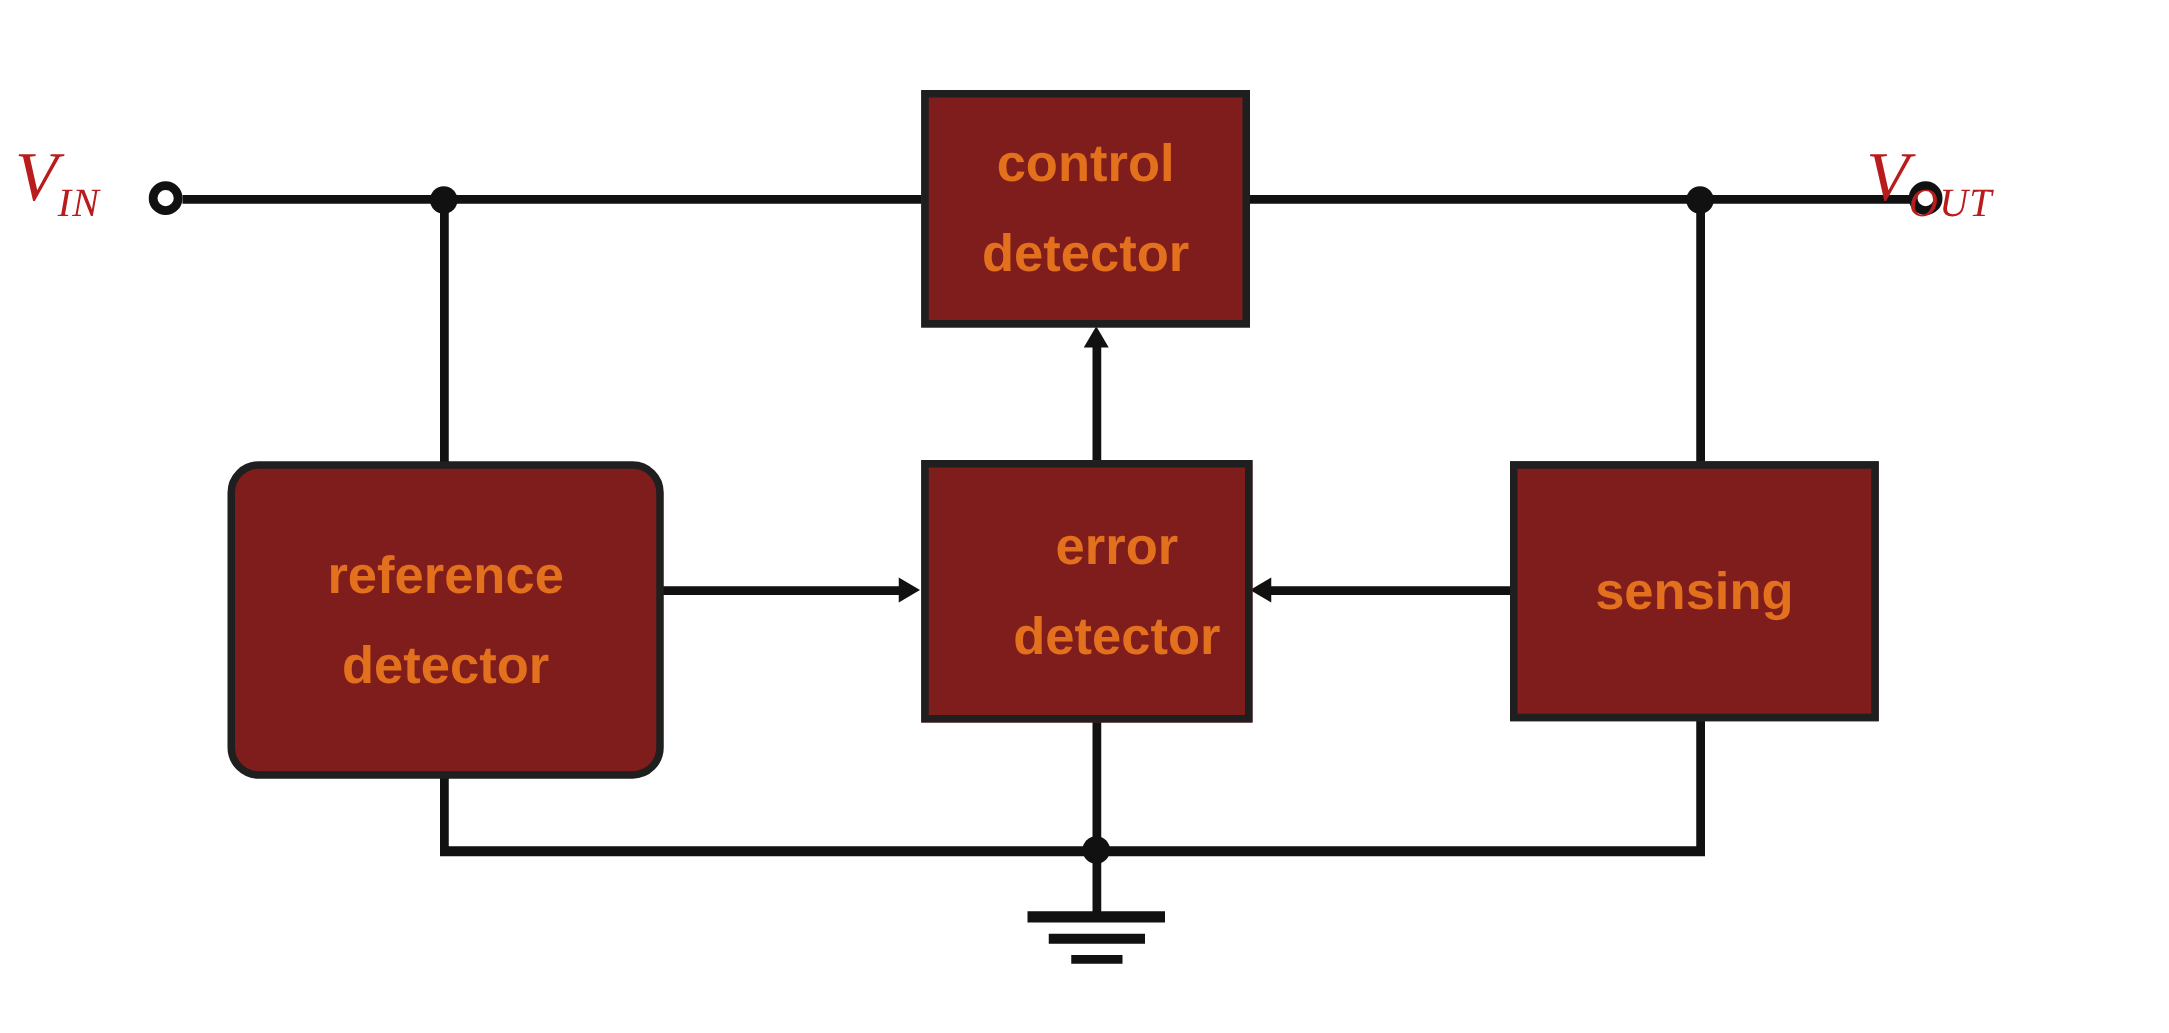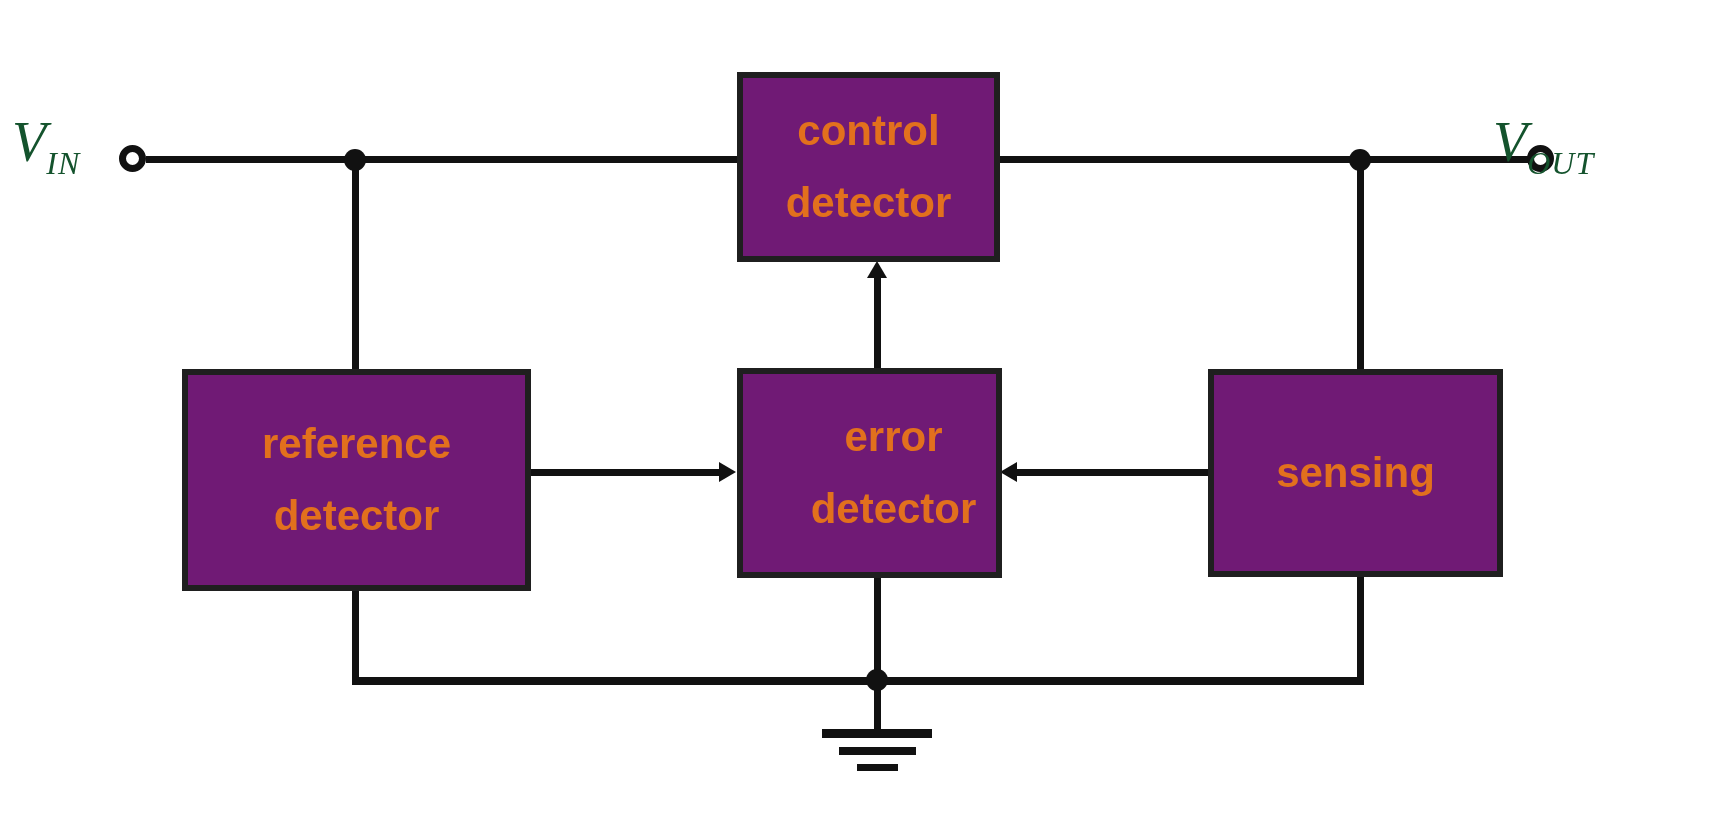--- a/index.html
+++ b/index.html
@@ -30,21 +30,21 @@
     position: absolute;
     width: 13px; height: 13px;
     background: #fff;
     border: 7px solid var(--line);
     border-radius: 50%;
     box-sizing: content-box;
   }
   
   .block {
     position: absolute;
-    background: #701a75;
+    background: #7f1d1d;
     border: 6px solid #1f1f1f;
     box-sizing: border-box;
     display: flex;
     flex-direction: column;
     align-items: center;
     justify-content: center;
     text-align: center;
   }
   .block .bline {
     color: var(--accent);
@@ -56,21 +56,21 @@
   
   .arr { position: absolute; width: 0; height: 0; }
   .arr-up    { border-left: 10px solid transparent; border-right: 10px solid transparent; border-bottom: 17px solid var(--line); }
   .arr-right { border-top: 10px solid transparent; border-bottom: 10px solid transparent; border-left: 17px solid var(--line); }
   .arr-left  { border-top: 10px solid transparent; border-bottom: 10px solid transparent; border-right: 17px solid var(--line); }
   
   .vlabel {
     position: absolute;
     font-family: "Liberation Serif", serif;
     font-style: italic;
-    color: #14532d;
+    color: #b91c1c;
     white-space: nowrap;
   }
   .vmain { font-size: 56px; }
   .vsub  { font-size: 32px; position: relative; top: 13px; letter-spacing: 1px; }
   
   .gbar { position: absolute; background: var(--line); }
 </style>
 </head>
 <body>
 
@@ -109,21 +109,21 @@
   </div>
   <div class="vlabel" style="left:1493px; top:110px;">
     <span class="vmain">V</span><span class="vsub">OUT</span>
   </div>
 
   <div class="block" style="left:737px; top:72px; width:263px; height:190px;">
     <div class="bline">control</div>
     <div class="bline">detector</div>
   </div>
 
-  <div class="block" style="left:182px; top:369px; width:349px; height:222px;">
+  <div class="block" style="left:182px; top:369px; width:349px; height:254px;border-radius:25px;">
     <div class="bline">reference</div>
     <div class="bline">detector</div>
   </div>
 
   <div class="block" style="left:737px; top:368px; width:265px; height:210px;padding-left:48px;">
     <div class="bline">error</div>
     <div class="bline">detector</div>
   </div>
 
   <div class="block" style="left:1208px; top:369px; width:295px; height:208px;gap:36px;">

